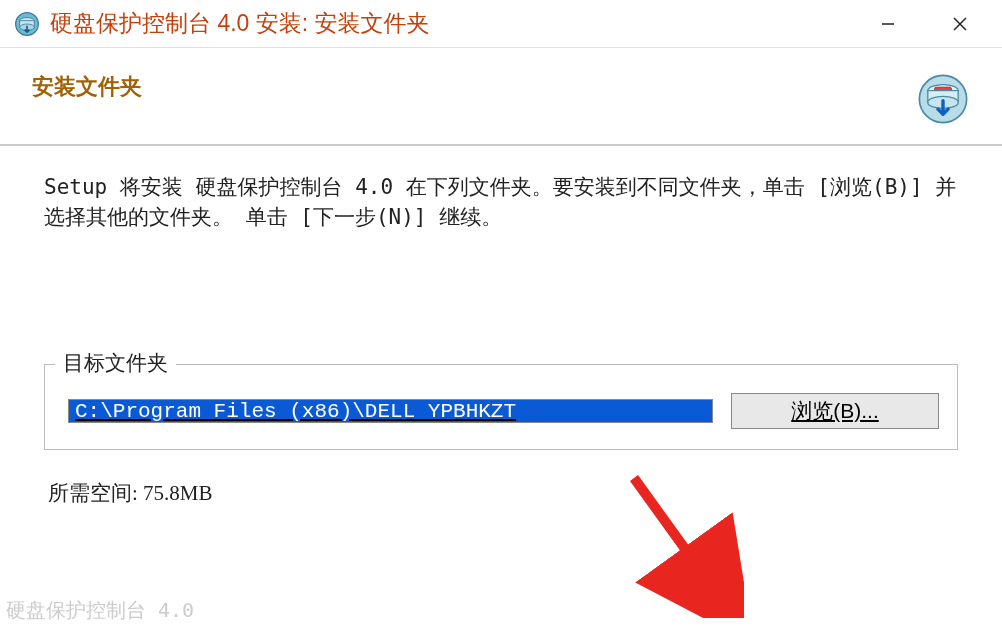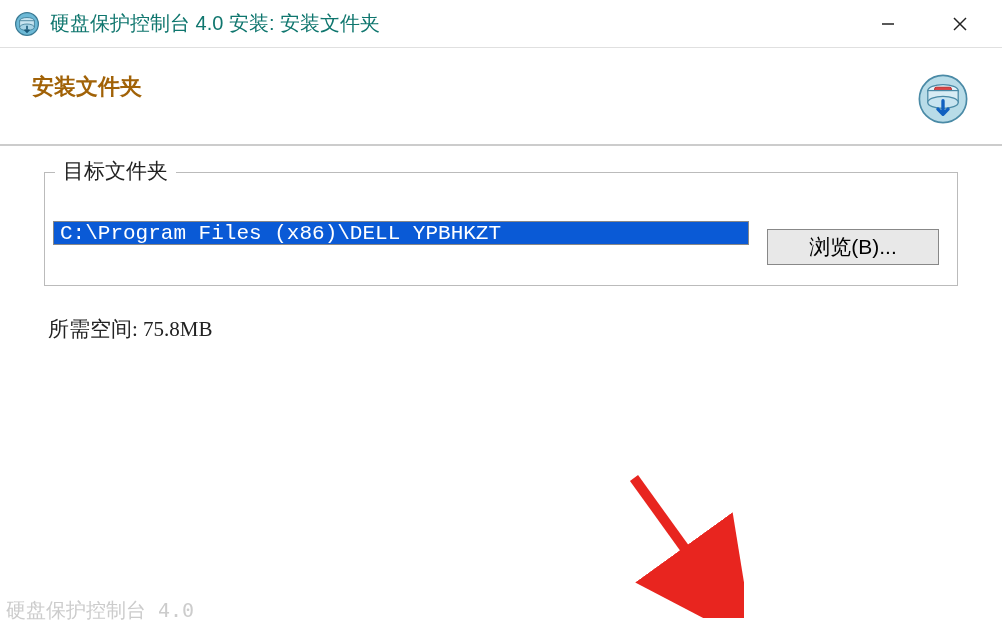--- a/index.html
+++ b/index.html
@@ -22,22 +22,22 @@
     .app-icon {
       width: 26px;
       height: 26px;
       margin-right: 10px;
       display: flex;
       align-items: center;
       justify-content: center;
     }
     .app-icon svg { width: 26px; height: 26px; }
     .title-text {
-      font-size: 20px;
-      color: #0f766e;
+      font-size: 23px;
+      color: #c2410c;
       flex: 1;
     }
     .win-controls {
       display: flex;
       gap: 0;
     }
     .win-btn {
       width: 72px;
       height: 40px;
       display: flex;
@@ -91,22 +91,23 @@
       font-size: 21px;
       line-height: 30px;
       color: #222;
       font-family: "SimSun", "Microsoft YaHei", monospace;
       margin-bottom: 132px;
     }
 
     .target-group {
       position: relative;
       border: 1px solid #bbb;
-      padding: 28px 18px 20px 8px;
+      padding: 28px 18px 20px 23px;
       margin-bottom: 28px;
+      text-decoration: underline;
     }
     .target-group-label {
       position: absolute;
       top: -16px;
       left: 10px;
       background: #fff;
       padding: 0 8px;
       font-size: 21px;
       color: #222;
     }
@@ -123,28 +124,27 @@
       font-family: "Courier New", monospace;
       font-size: 21px;
       background: #0a5ad6;
       color: #fff;
       white-space: nowrap;
       overflow: hidden;
       display: flex;
       align-items: center;
     }
     .browse-btn {
-      width: 172px;
+      width: 208px;
       height: 36px;
       font-size: 21px;
       background: #e8e8e8;
       border: 1px solid #888;
       cursor: pointer;
       font-family: inherit;
-      margin-top: 28px;
     }
 
     .space-info {
       font-size: 21px;
       line-height: 30px;
       color: #222;
       margin-left: 4px;
       font-family: Liberation Serif, serif;
     }
 
@@ -203,20 +203,21 @@
       <ellipse cx="32" cy="22" rx="18" ry="7" fill="#e8f4fa" stroke="#4a8aa6" stroke-width="1.5"></ellipse>
       <rect x="22" y="18" width="20" height="8" rx="2" fill="#d44" stroke="#a22" stroke-width="1"></rect>
       <rect x="14" y="22" width="36" height="14" fill="#d8ecf4" stroke="#4a8aa6" stroke-width="1.5"></rect>
       <ellipse cx="32" cy="36" rx="18" ry="7" fill="#c8e4f0" stroke="#4a8aa6" stroke-width="1.5"></ellipse>
       <path d="M32 34 L32 50 L26 44 M32 50 L38 44" stroke="#1060c0" stroke-width="4" fill="none" stroke-linecap="round" stroke-linejoin="round"></path>
     </svg>
   </span>
 </div>
 
 <div class="content">
+  <p class="instructions">Setup 将安装 硬盘保护控制台 4.0 在下列文件夹。要安装到不同文件夹，单击 [浏览(B)] 并选择其他的文件夹。 单击 [下一步(N)] 继续。</p>
 
   <fieldset class="target-group">
     <span class="target-group-label">目标文件夹</span>
     <div class="target-row">
       <div class="path-display">C:\Program Files (x86)\DELL YPBHKZT</div>
       <button class="browse-btn">浏览(B)...</button>
     </div>
   </fieldset>
 
   <div class="space-info">

